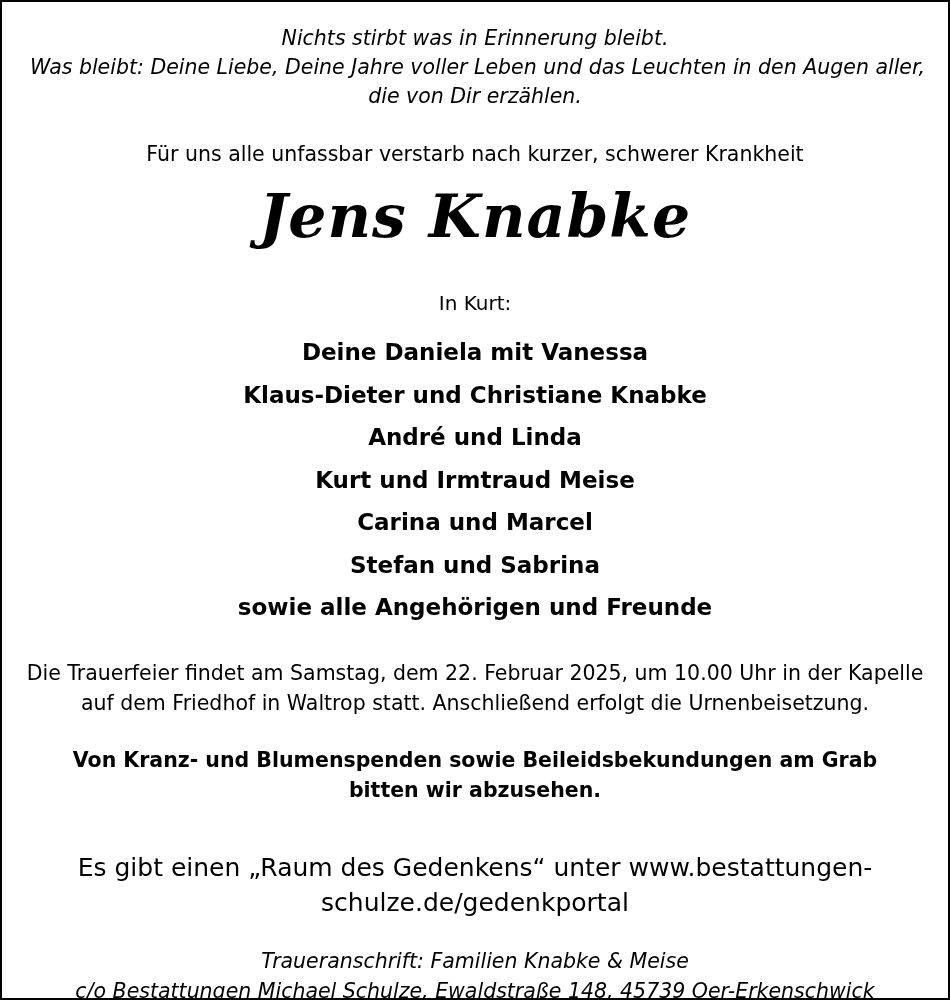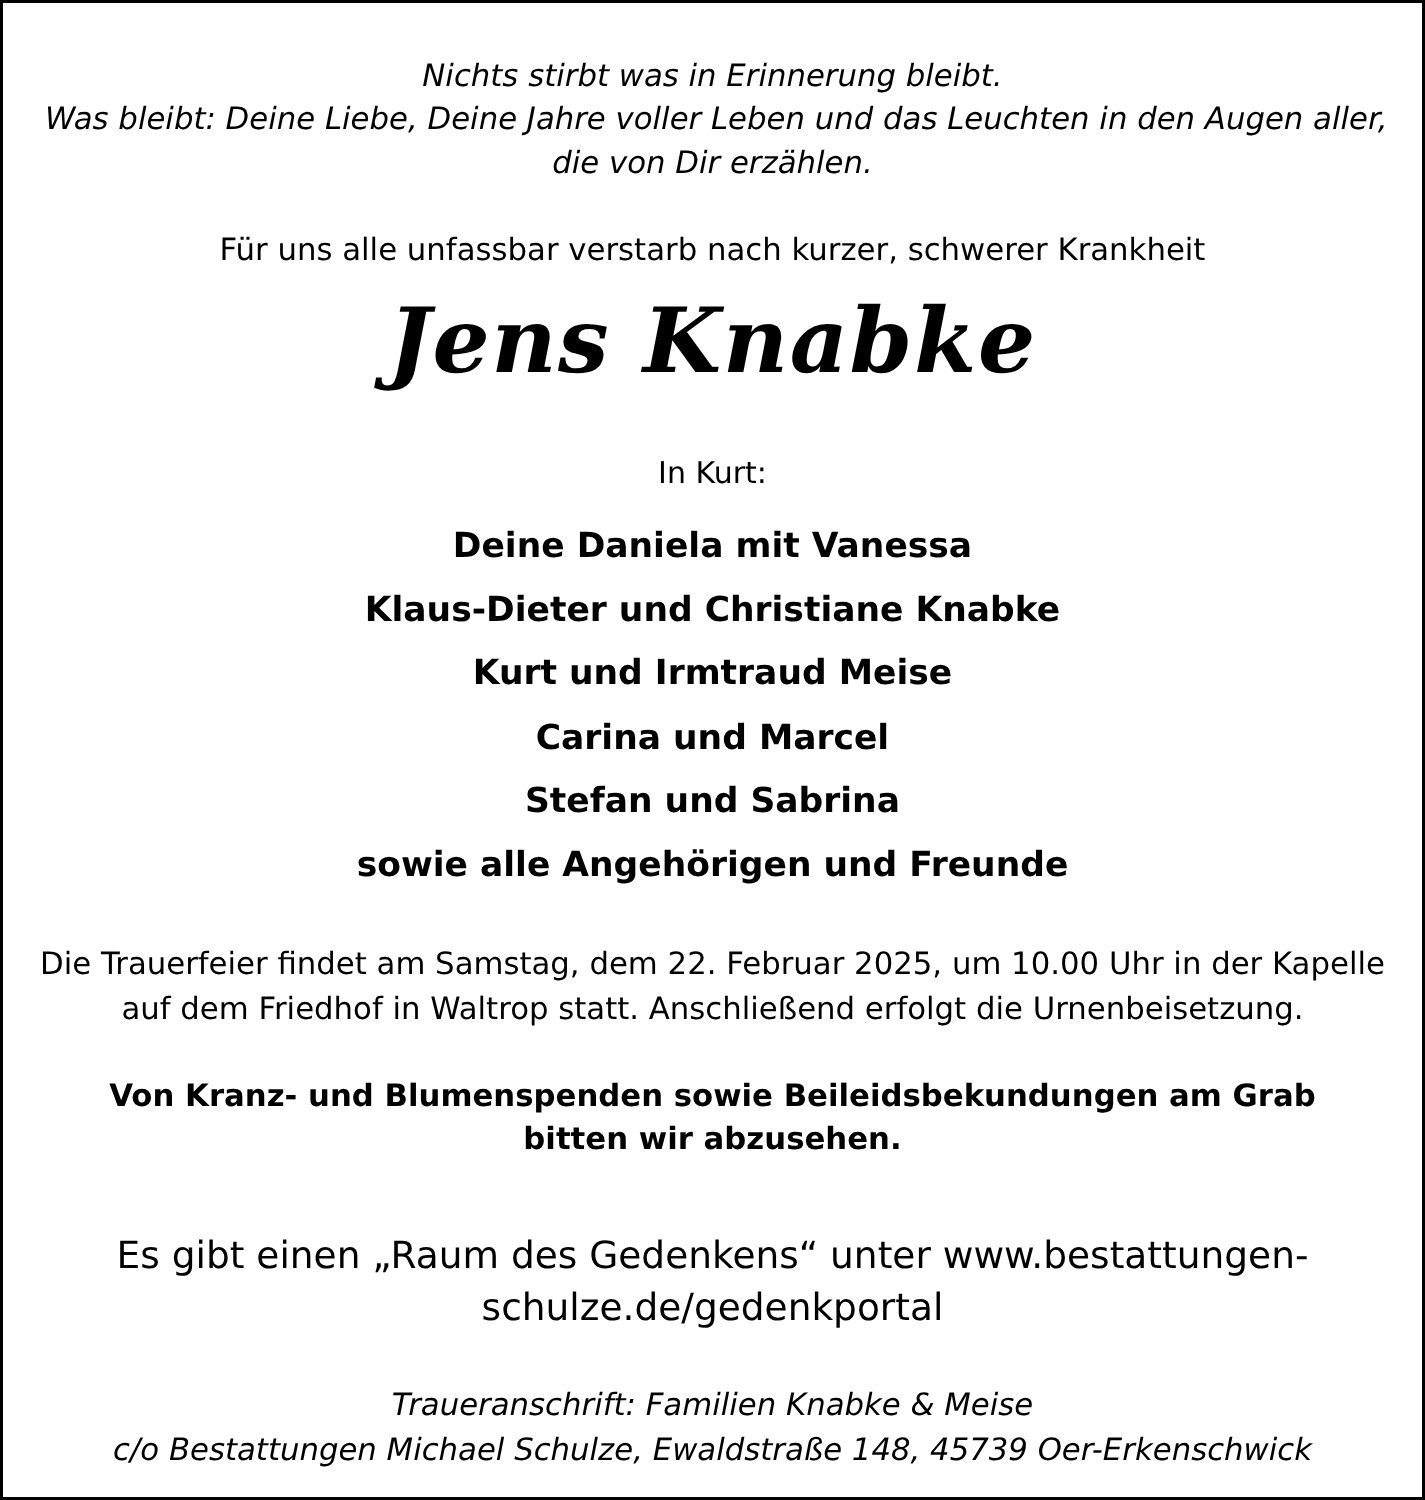--- a/index.html
+++ b/index.html
@@ -11,21 +11,21 @@
     width: 950px;
     height: 1000px;
     font-family: "DejaVu Sans", sans-serif;
     color: #000000;
   }
   .obituary {
     box-sizing: border-box;
     width: 950px;
     height: 1000px;
     border: 2px solid #000000;
-    padding: 34px 26px 16px 26px;
+    padding: 22px 26px 16px 26px;
     display: flex;
     flex-direction: column;
     align-items: center;
     text-align: center;
     background: #ffffff;
   }
   .verse {
     font-style: italic;
     font-size: 20.5px;
     line-height: 1.42;
@@ -115,20 +115,21 @@
   <div class="intro">Für uns alle unfassbar verstarb nach kurzer, schwerer Krankheit</div>
 
   <div class="name">Jens Knabke</div>
 
 
   <div class="inliebe">In Kurt:</div>
 
   <div class="family">
     <div>Deine Daniela mit Vanessa</div>
     <div>Klaus-Dieter und Christiane Knabke</div>
+    <div>André und Linda</div>
     <div>Kurt und Irmtraud Meise</div>
     <div>Carina und Marcel</div>
     <div>Stefan und Sabrina</div>
     <div>sowie alle Angehörigen und Freunde</div>
   </div>
 
   <div class="service">
     <div>Die Trauerfeier findet am Samstag, dem 22. Februar 2025, um 10.00 Uhr in der Kapelle</div>
     <div>auf dem Friedhof in Waltrop statt. Anschließend erfolgt die Urnenbeisetzung.</div>
   </div>

